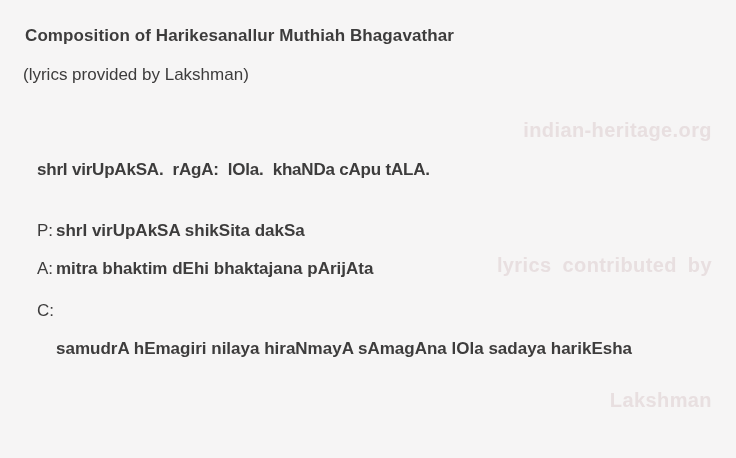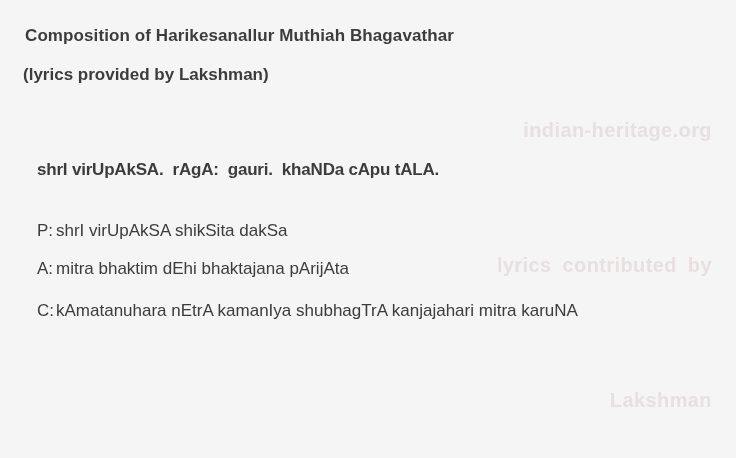--- a/index.html
+++ b/index.html
@@ -28,21 +28,21 @@
     line-height: 20px;
     letter-spacing: 0.1px;
     white-space: pre;
   }
   .page-credit {
     position: absolute;
     left: 23px;
     top: 65px;
     margin: 0;
     font-size: 17px;
-    font-weight: bold;
+    font-weight: normal;
     line-height: 20px;
     white-space: pre;
   }
   .watermark {
     position: absolute;
     top: 18px;
     right: 24px;
     text-align: right;
     font-size: 20px;
     font-weight: bold;
@@ -76,53 +76,57 @@
   }
   .lyric-line.para-gap {
     margin-top: 4px;
   }
   .lyric-label {
     flex: none;
     width: 19px;
   }
   .lyric-text {
     flex: none;
+    font-weight: bold;
   }
 </style>
 </head>
 <body style="background: rgb(246, 245, 245); color: rgb(61, 60, 60);">
 
 <div class="page">
 
   <h1 class="page-title">Composition of Harikesanallur Muthiah Bhagavathar</h1>
 
   <p class="page-credit">(lyrics provided by Lakshman)</p>
 
   <div class="watermark" style="color: rgb(232, 223, 224);">
     <div>indian-heritage.org</div>
     <div>lyrics contributed by</div>
     <div>Lakshman</div>
   </div>
 
-  <div class="song-header">shrI virUpAkSA.  rAgA:  gauri.  khaNDa cApu tALA.</div>
+  <div class="song-header">shrI virUpAkSA.  rAgA:  lOla.  khaNDa cApu tALA.</div>
 
   <div class="lyrics">
 
     <div class="lyric-line">
       <span class="lyric-label">P:</span>
       <span class="lyric-text">shrI virUpAkSA shikSita dakSa</span>
     </div>
 
     <div class="lyric-line">
       <span class="lyric-label">A:</span>
       <span class="lyric-text">mitra bhaktim dEhi bhaktajana pArijAta</span>
     </div>
 
 
     <div class="lyric-line para-gap">
       <span class="lyric-label">C:</span>
-      <span class="lyric-text">kAmatanuhara nEtrA kamanIya shubhagTrA kanjajahari mitra karuNA</span>
     </div>
 
+    <div class="lyric-line">
+      <span class="lyric-label"></span>
+      <span class="lyric-text">samudrA hEmagiri nilaya hiraNmayA sAmagAna lOla sadaya harikEsha</span>
+    </div>
 
   </div>
 
 </div>
 
 </body></html>

